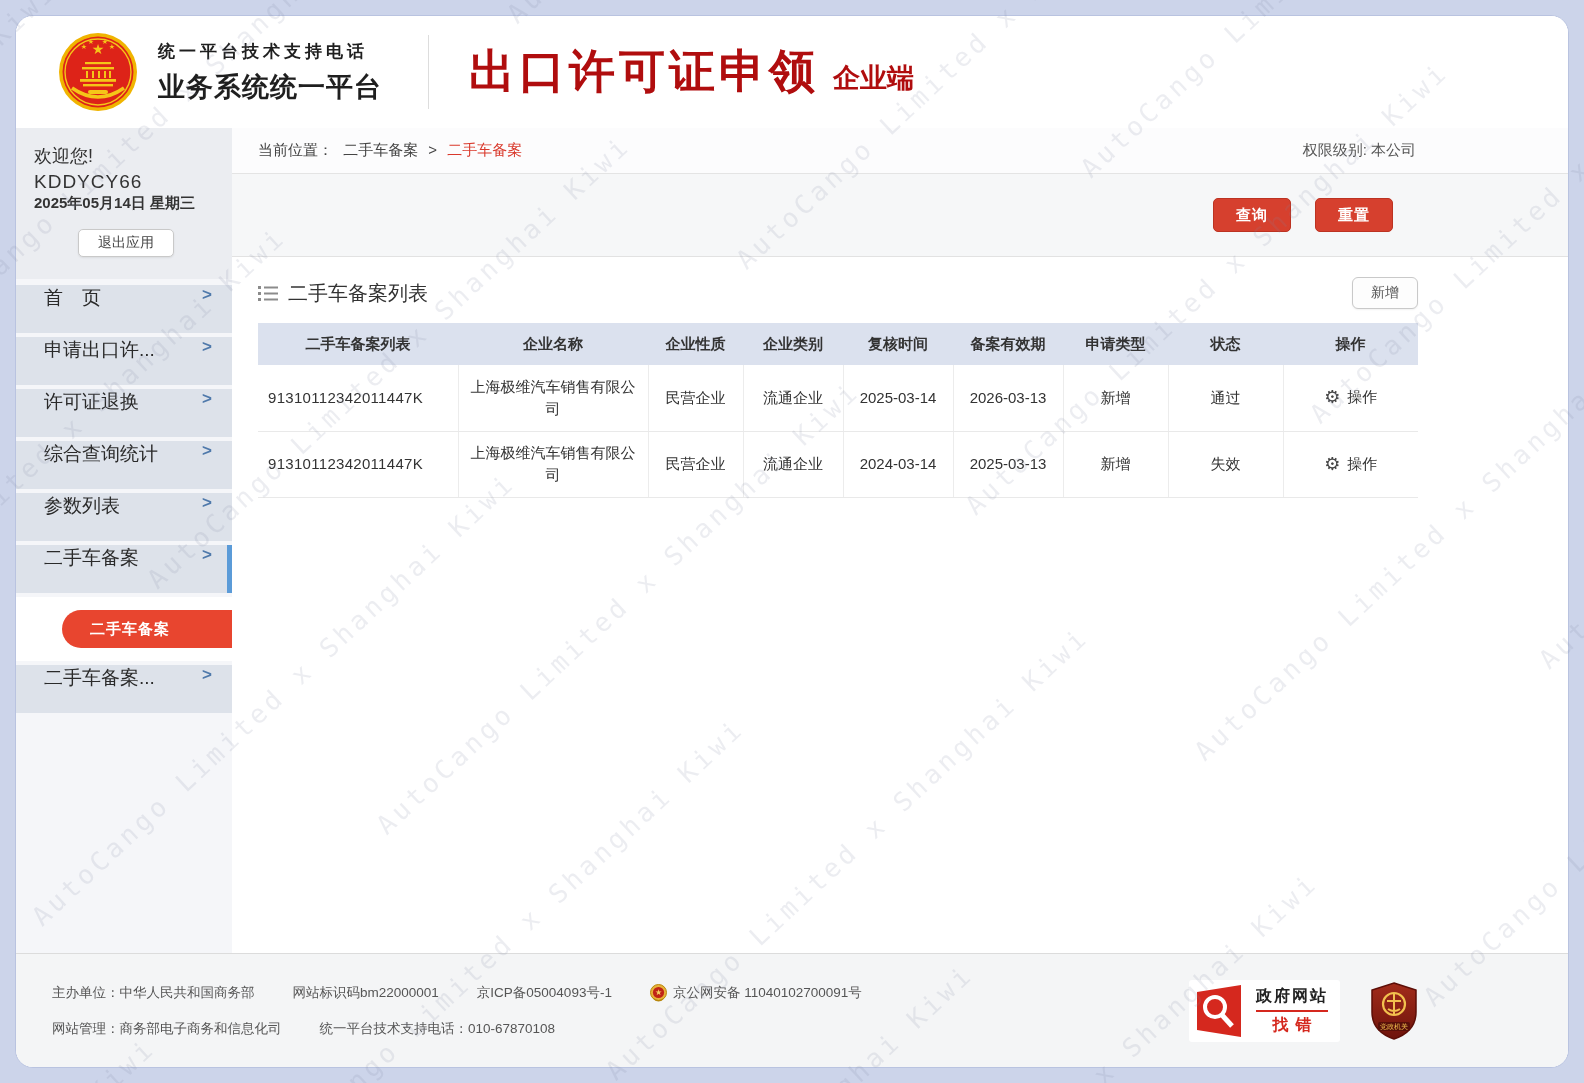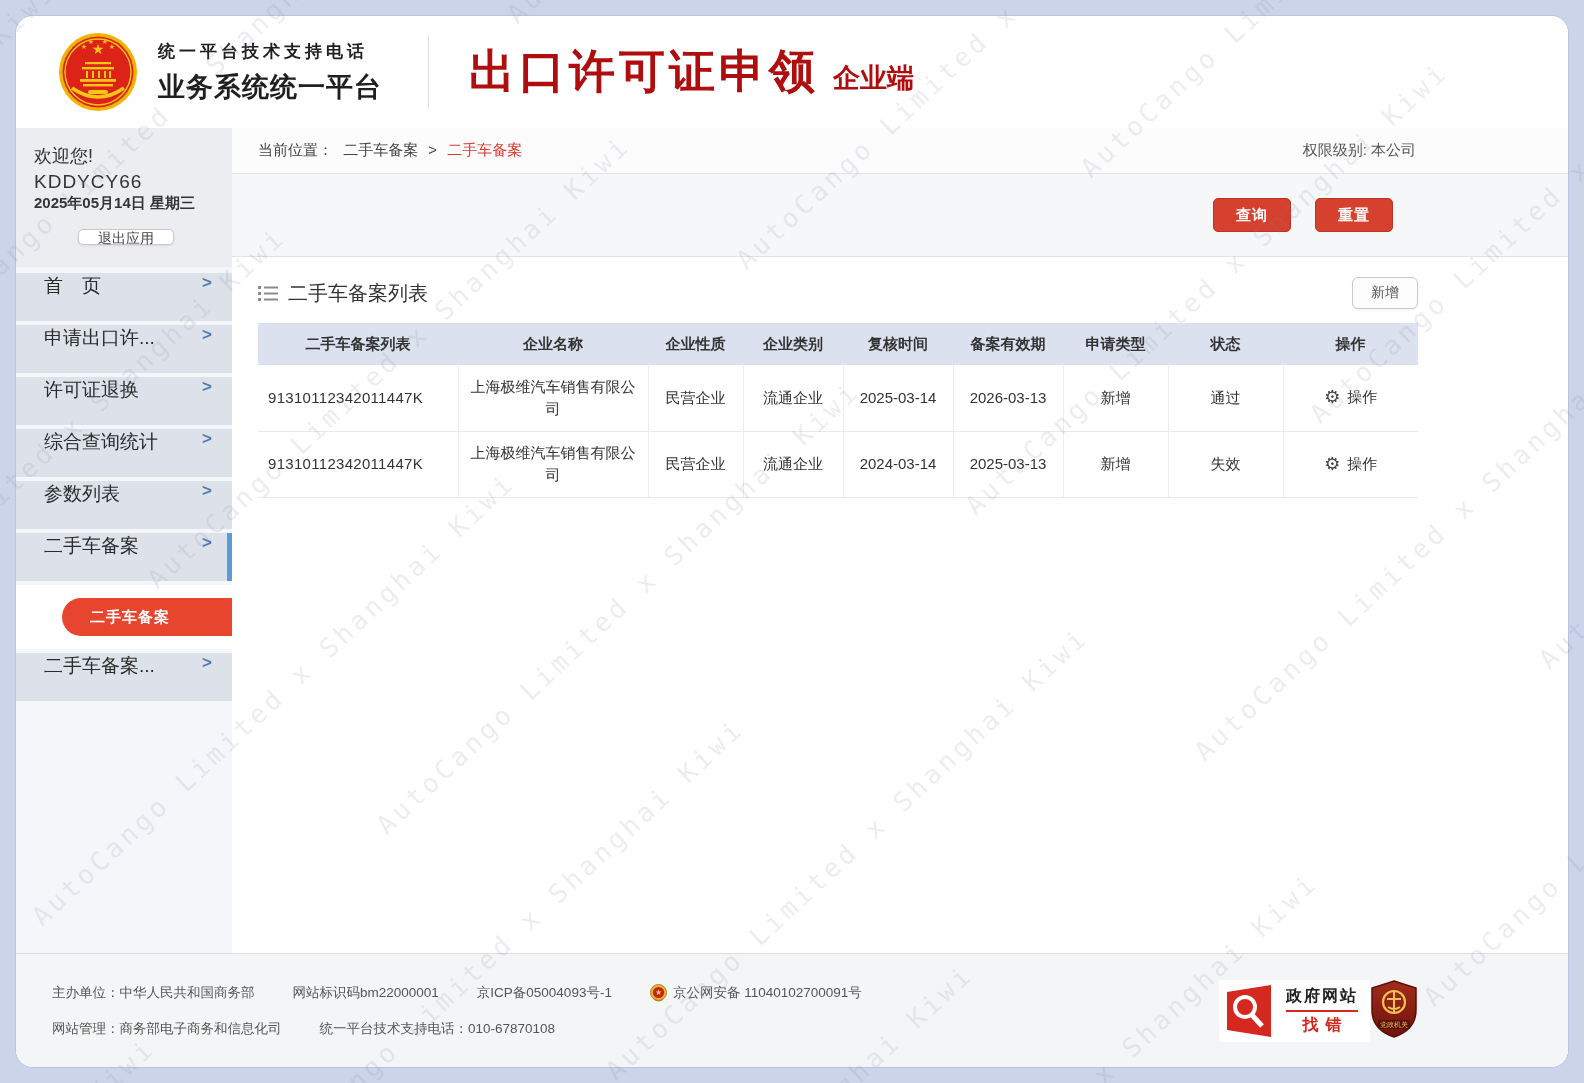--- a/index.html
+++ b/index.html
@@ -23,21 +23,21 @@
 
   
   .body { flex:1; display:flex; min-height:0; background:#b91c1c; }
 
   
   .sidebar { width:216px; flex-shrink:0; background:#f5f6f9; }
   .welcome { background:#ebedf1; padding:16px 14px 22px 18px; }
   .welcome-line { font-size:18px; color:#333; }
   .username { font-size:19px; color:#333; margin-top:3px; letter-spacing:1px; }
   .date { font-size:15px; color:#333; margin-top:1px; font-weight:600; }
-  .logout { display:block; margin:16px auto 0; width:96px; height:16px; background:#fff;
+  .logout { display:block; margin:16px auto 0; width:96px; height:28px; background:#fff;
             border:1px solid #c9c9c9; border-radius:5px; font-size:14px; color:#444;
             box-shadow:0 1px 2px rgba(0,0,0,.08); cursor:pointer;
             font-family:"Liberation Sans","DejaVu Sans",sans-serif; }
   .menu { margin-top:6px; }
   .menu-item { position:relative; height:48px; display:flex; align-items:flex-start; justify-content:space-between;
                padding:0 20px 0 28px; background:#dde2ea; margin-bottom:4px; font-size:19px; color:#2a2a2a; cursor:pointer; }
   .menu-item .chev { color:#4f79ab; font-size:17px; font-weight:bold; }
   .menu-item.active::after { content:''; position:absolute; right:0; top:0; height:100%; width:5px; background:#5b9bd8; }
   .submenu { background:#fff; padding:13px 0; margin-bottom:4px; }
   .submenu-pill { height:38px; margin-left:46px; background:#e8452f; border-radius:19px 0 0 19px;
@@ -84,21 +84,21 @@
   tbody td.code { text-align:left; padding-left:10px; letter-spacing:.3px; }
   .action { display:inline-flex; align-items:center; gap:7px; cursor:pointer; color:#333; }
   .gear { font-size:18px; color:#444; line-height:1; }
 
   
   .footer { flex-shrink:0; min-height:114px; border-top:1px solid #dcdcdc; background:#f4f5f6;
             display:flex; justify-content:space-between; align-items:center; padding:22px 150px 22px 36px; }
   .f-left { display:flex; flex-direction:column; gap:18px; font-size:13.5px; color:#555; }
   .f-line { display:flex; align-items:center; gap:38px; }
   .police-wrap { display:flex; align-items:center; gap:6px; cursor:pointer; }
-  .f-right { display:flex; align-items:flex-start; }
+  .f-right { display:flex; align-items:center; gap:30px; }
   .gov-logo { display:flex; align-items:center; background:#fff; padding:5px 12px 5px 6px;
               border-radius:3px; cursor:pointer; }
   .gov-text { margin-left:9px; text-align:center; }
   .gov-line1 { font-size:16px; font-weight:bold; color:#222; letter-spacing:2px; }
   .gov-divider { height:2px; background:#d5281e; margin:3px 0; }
   .gov-line2 { font-size:16px; font-weight:bold; color:#d5281e; letter-spacing:7px; padding-left:7px; }
 
   
   .wm-layer { position:absolute; inset:0; overflow:hidden; pointer-events:none; z-index:90; }
   .watermark { position:absolute; left:-45%; top:-55%; width:230%; height:260%;

